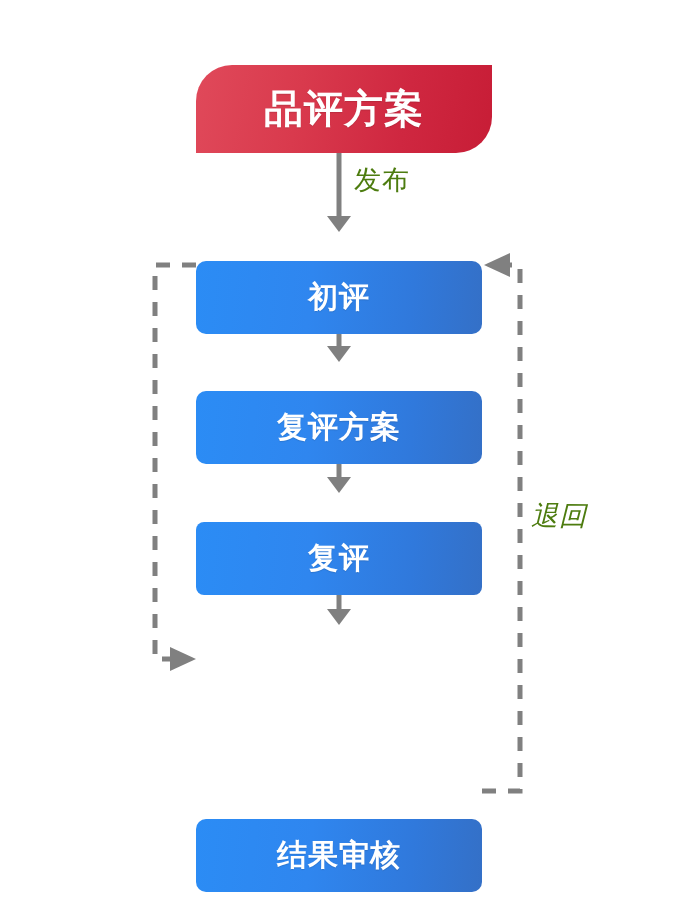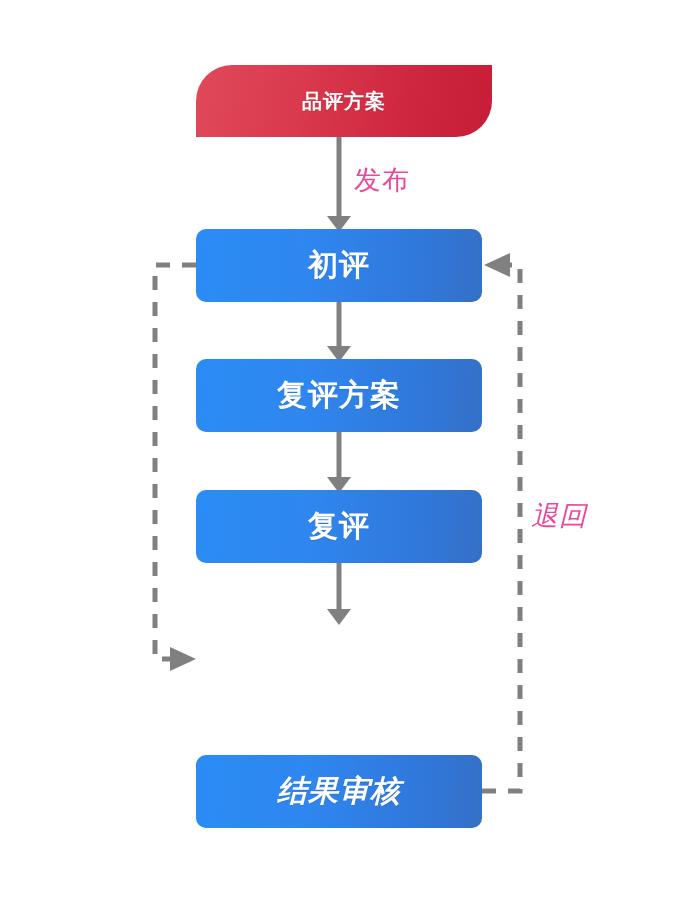--- a/index.html
+++ b/index.html
@@ -34,42 +34,43 @@
     color: #ffffff;
     font-weight: bold;
     letter-spacing: 1px;
     text-shadow: 0 1px 1px rgba(0,0,0,0.12);
     user-select: none;
   }
   .node-start {
     left: 196px;
     top: 65px;
     width: 296px;
-    height: 72px;
-    font-size: 20px;
+    height: 88px;
+    font-size: 39px;
     background: linear-gradient(100deg, #e0495a 0%, #d93a4d 35%, #cf2740 70%, #c71d36 100%);
     border-radius: 36px 0px 36px 0px;
   }
   .node-step {
     left: 196px;
     width: 286px;
     height: 73px;
     font-size: 30px;
     border-radius: 10px;
     background: linear-gradient(95deg, #2b8cf5 0%, #2f86ef 40%, #3079dc 75%, #3470c7 100%);
+    margin-top: 32px;
   }
   .n-chuping    { top: 229px; }
   .n-fupingfa   { top: 359px; }
-  .n-fuping     { top: 490px; }
+  .n-fuping     { top: 490px; border-radius: 8px; }
   .n-jieguoqr   { top: 622px; }
-  .n-jieguosh   { top: 755px; font-style: italic; }
+  .n-jieguosh   { top: 787px; }
 
   .edge-label {
     position: absolute;
-    color: #ec4899;
+    color: #4d7c0f;
     font-size: 27px;
     letter-spacing: 1px;
     white-space: nowrap;
     user-select: none;
   }
   .lbl-fabu  { left: 354px; top: 162px; }
   .lbl-tuihui{ left: 531px; top: 498px; font-style: italic; }
 </style>
 </head>
 <body>

